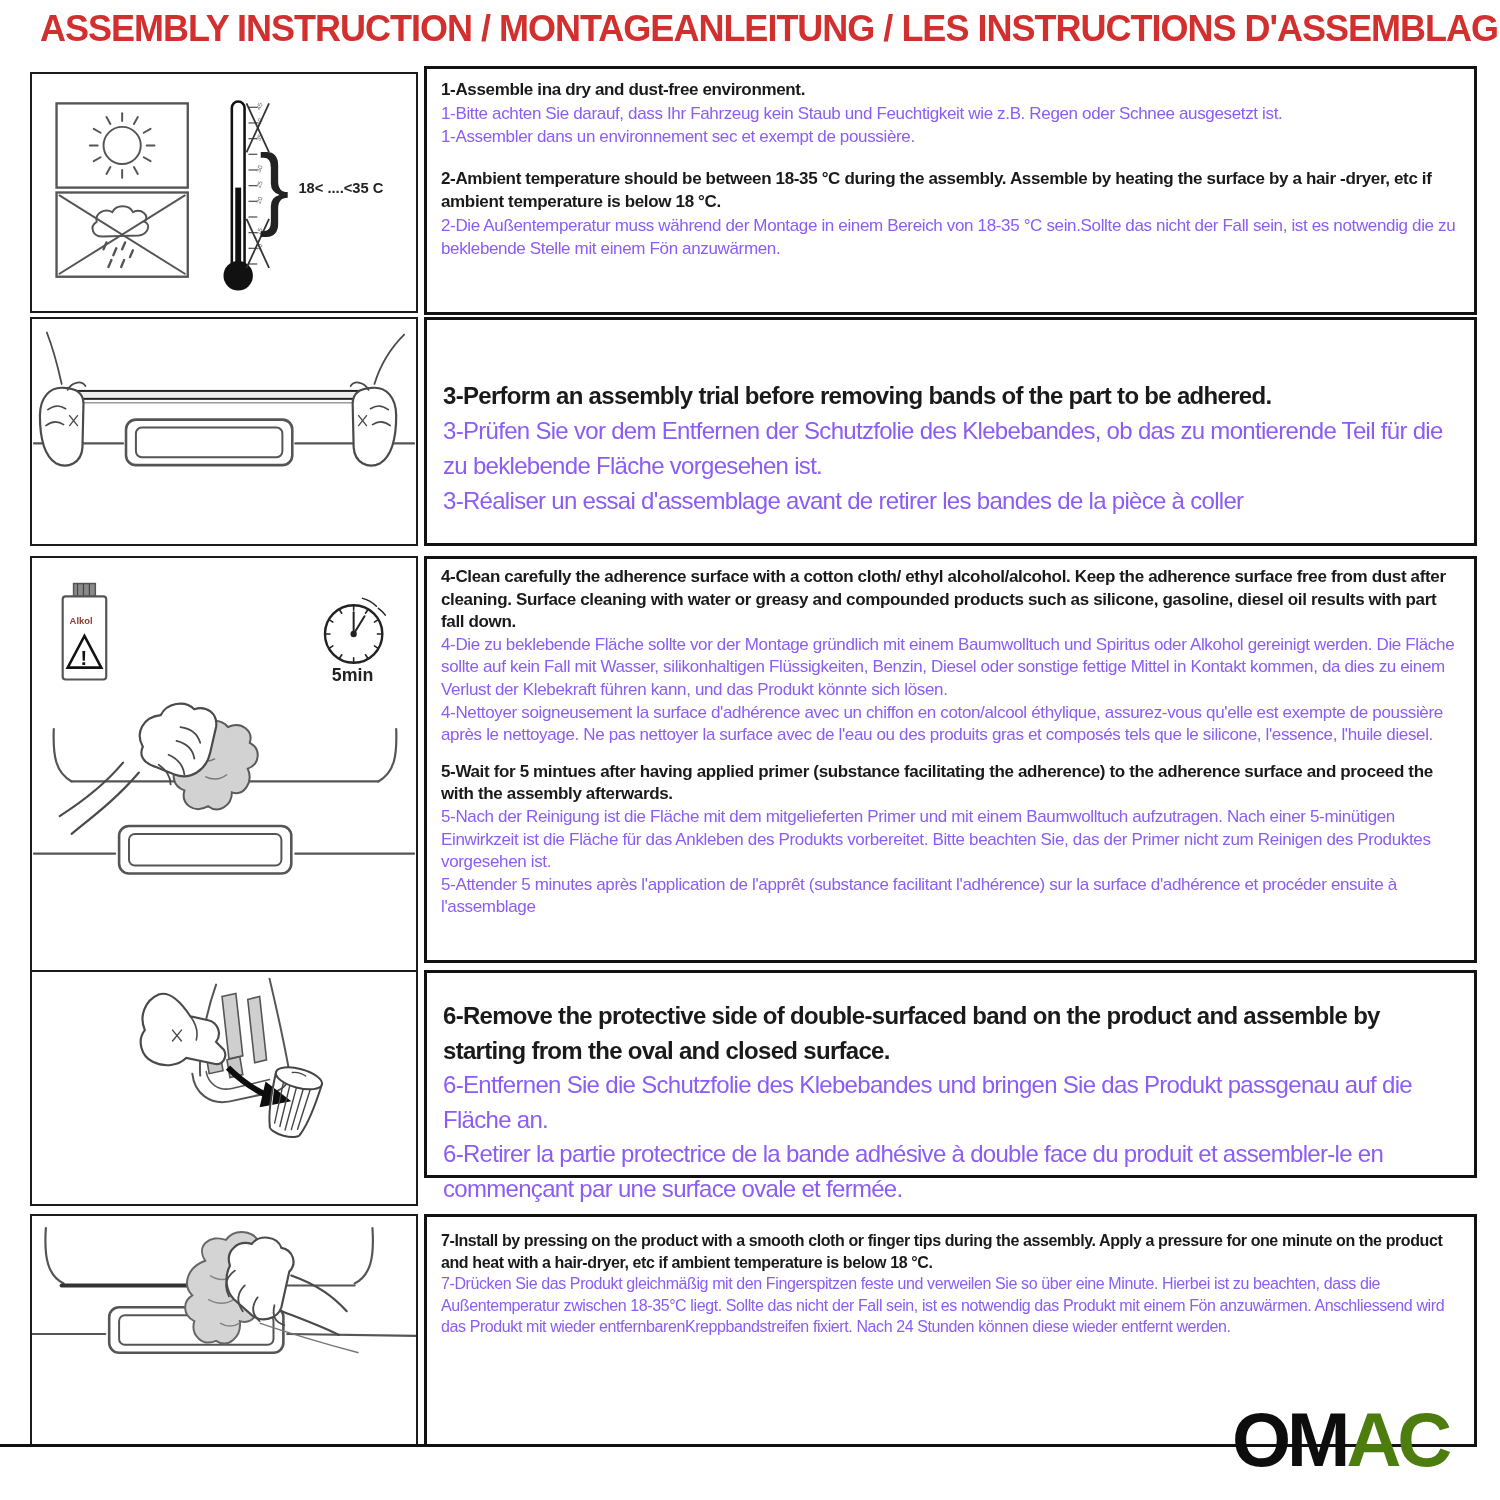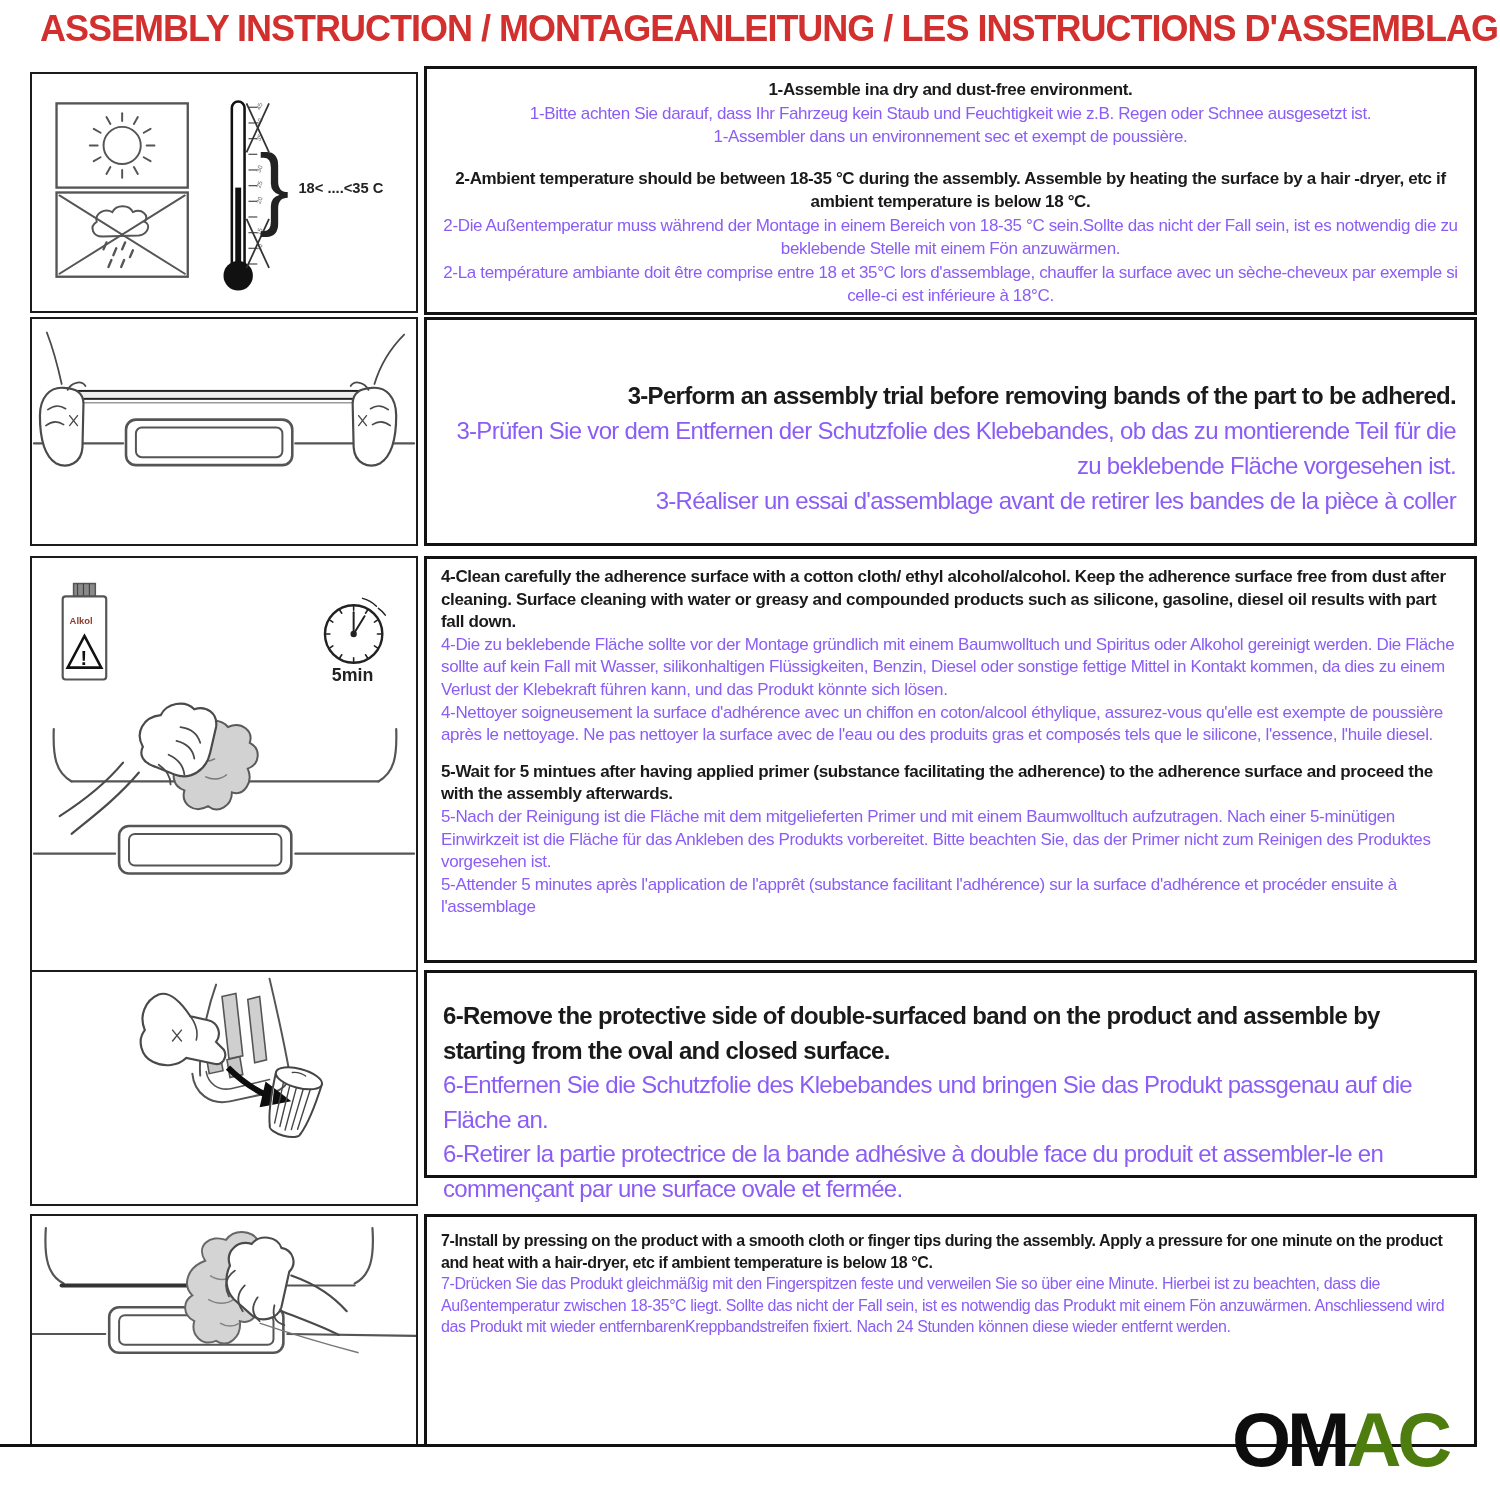--- a/index.html
+++ b/index.html
@@ -8,21 +8,21 @@
   .title{position:absolute;top:8px;left:40px;font-size:36px;font-weight:800;
          letter-spacing:-1px;color:#d2302f;white-space:nowrap;}
   .art{position:absolute;left:30px;width:388px;border:2.5px solid #1b1b1b;
        background:#fff;box-sizing:border-box;}
   .art svg{display:block;width:100%;height:100%;}
   .txt{position:absolute;left:424px;width:1053px;border:3px solid #121212;
        background:#fff;box-sizing:border-box;}
   .p{margin:0;}
   .b{font-weight:700;color:#1a1a1a;}
   .r{font-weight:400;color:#8b5cf6;}
-  .t1{padding:9px 14px;font-size:17px;line-height:23.5px;letter-spacing:-0.35px;text-align:center;}
+  .t1{padding:9px 14px;font-size:17px;line-height:23.5px;letter-spacing:-0.35px;}
   .t2{padding:58px 18px 0 16px;font-size:24px;line-height:35px;letter-spacing:-0.7px;}
   .t3{padding:7px 14px;font-size:17px;line-height:22.6px;letter-spacing:-0.35px;}
   .t4{padding:26px 18px 0 16px;font-size:24px;line-height:34.5px;letter-spacing:-0.7px;}
   .t5{padding:13px 14px;font-size:16px;line-height:21.6px;letter-spacing:-0.4px;}
   .gap1{margin-top:18px;}
   .gap3{margin-top:14px;}
   .rule{position:absolute;left:0;top:1444px;width:1218px;height:3px;background:#101010;}
   .logo{position:absolute;left:1232px;top:1400px;font-size:76px;font-weight:800;
         letter-spacing:-4px;line-height:80px;white-space:nowrap;}
   .logo .lb{color:#0d0d0d;}
@@ -106,21 +106,20 @@
         <text x="270" y="121" font-size="15" font-weight="700" fill="#222">18&lt; ....&lt;35 C</text>
       </g>
     </svg>
   </div>
   <div class="txt t1" style="top:66px;height:249px;">
     <p class="p b">1-Assemble ina dry and dust-free environment.</p>
     <p class="p r">1-Bitte achten Sie darauf, dass Ihr Fahrzeug kein Staub und Feuchtigkeit wie z.B. Regen oder Schnee ausgesetzt ist.</p>
     <p class="p r">1-Assembler dans un environnement sec et exempt de poussière.</p>
     <p class="p b gap1">2-Ambient temperature should be between 18-35 °C  during the assembly. Assemble by heating the surface by a hair -dryer, etc if ambient temperature is below 18 °C.</p>
     <p class="p r">2-Die Außentemperatur muss während der Montage in einem Bereich von 18-35 °C  sein.Sollte das nicht der Fall sein, ist es notwendig die zu beklebende Stelle mit einem Fön anzuwärmen.</p>
-    <p class="p r">2-La température ambiante doit être comprise entre 18 et 35°C lors d'assemblage, chauffer la surface avec un sèche-cheveux par exemple si celle-ci est inférieure à 18°C.</p>
   </div>
 
   <div class="art" style="top:317px;height:229px;">
     <svg viewBox="0 0 388 224">
       <g fill="none" stroke="#555" stroke-width="2.2" stroke-linecap="round">
         <path d="M2,124 L92,124"></path>
         <path d="M266,124 L386,124"></path>
         <rect x="95" y="100" width="168" height="46" rx="10" stroke-width="2.6"></rect>
         <rect x="105" y="108" width="148" height="30" rx="6" stroke-width="2"></rect>
       </g>
@@ -145,21 +144,21 @@
         <path d="M360,90 q-9,-7 -18,-1" fill="none" stroke-width="1.6"></path>
         <path d="M362,106 q-9,-7 -18,-1" fill="none" stroke-width="1.6"></path>
         <path d="M340,70 C336,62 326,60 322,66" fill="none" stroke-width="1.8"></path>
         <g stroke-width="1.4">
             <path d="M330,96 l8,10"></path>
             <path d="M338,96 l-8,10"></path>
           </g>
       </g>
     </svg>
   </div>
-  <div class="txt t2" style="top:317px;height:229px;text-align:right;">
+  <div class="txt t2" style="top:317px;height:229px;">
     <p class="p b">3-Perform an assembly trial before removing bands of the part to be adhered.</p>
     <p class="p r">3-Prüfen Sie vor dem Entfernen der Schutzfolie des Klebebandes, ob das zu montierende Teil für die zu beklebende Fläche vorgesehen ist.</p>
     <p class="p r">3-Réaliser un essai d'assemblage avant de retirer les bandes de la pièce à coller</p>
   </div>
 
   <div class="art" style="top:556px;height:443px;">
     <svg viewBox="0 0 388 402">
       <g>
         <rect x="42" y="5" width="22" height="13" fill="#8a8a8a" stroke="#555" stroke-width="1.5"></rect>
         <path d="M46,5 v13 M52,5 v13 M58,5 v13" stroke="#444" stroke-width="1.2"></path>

